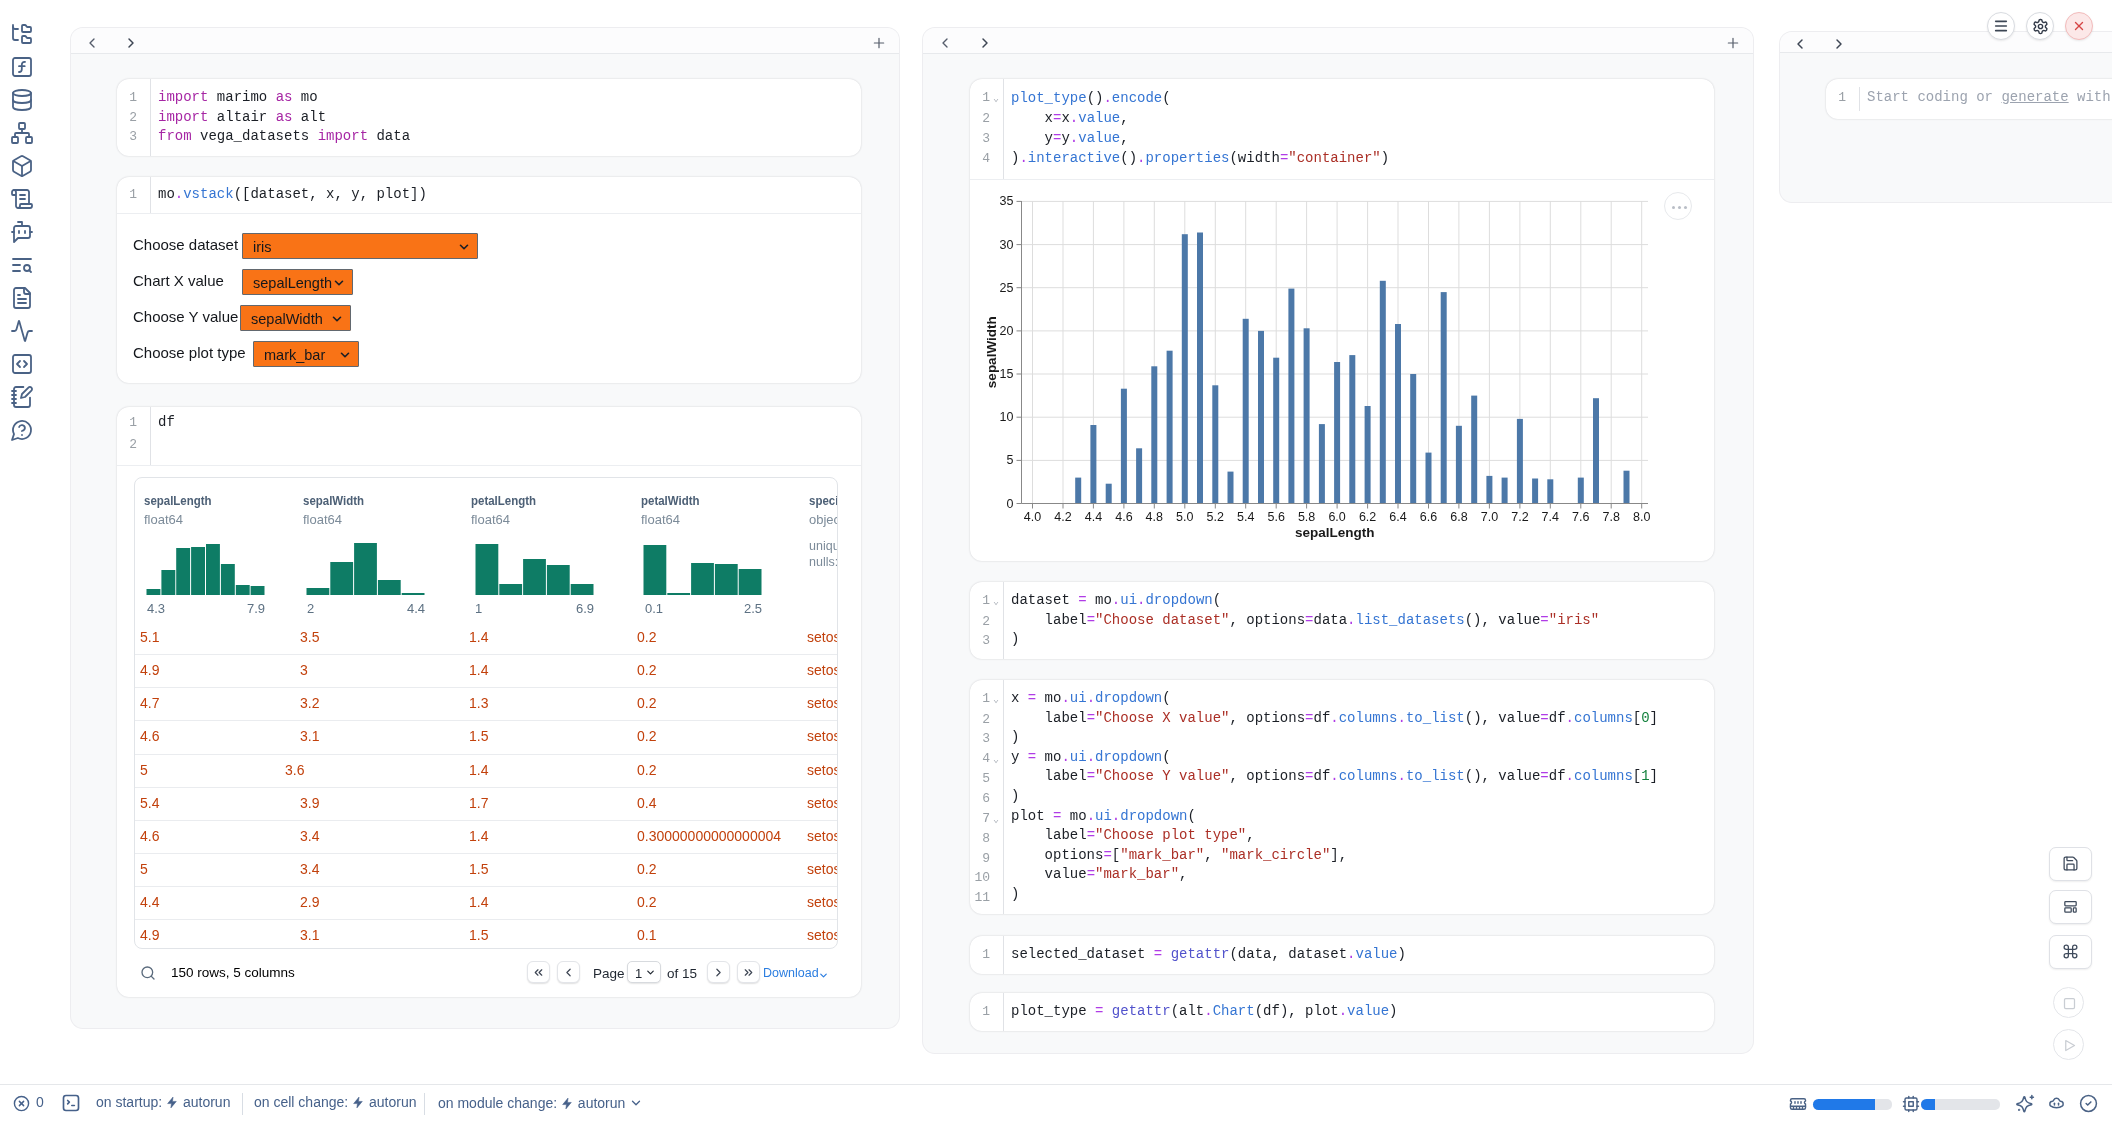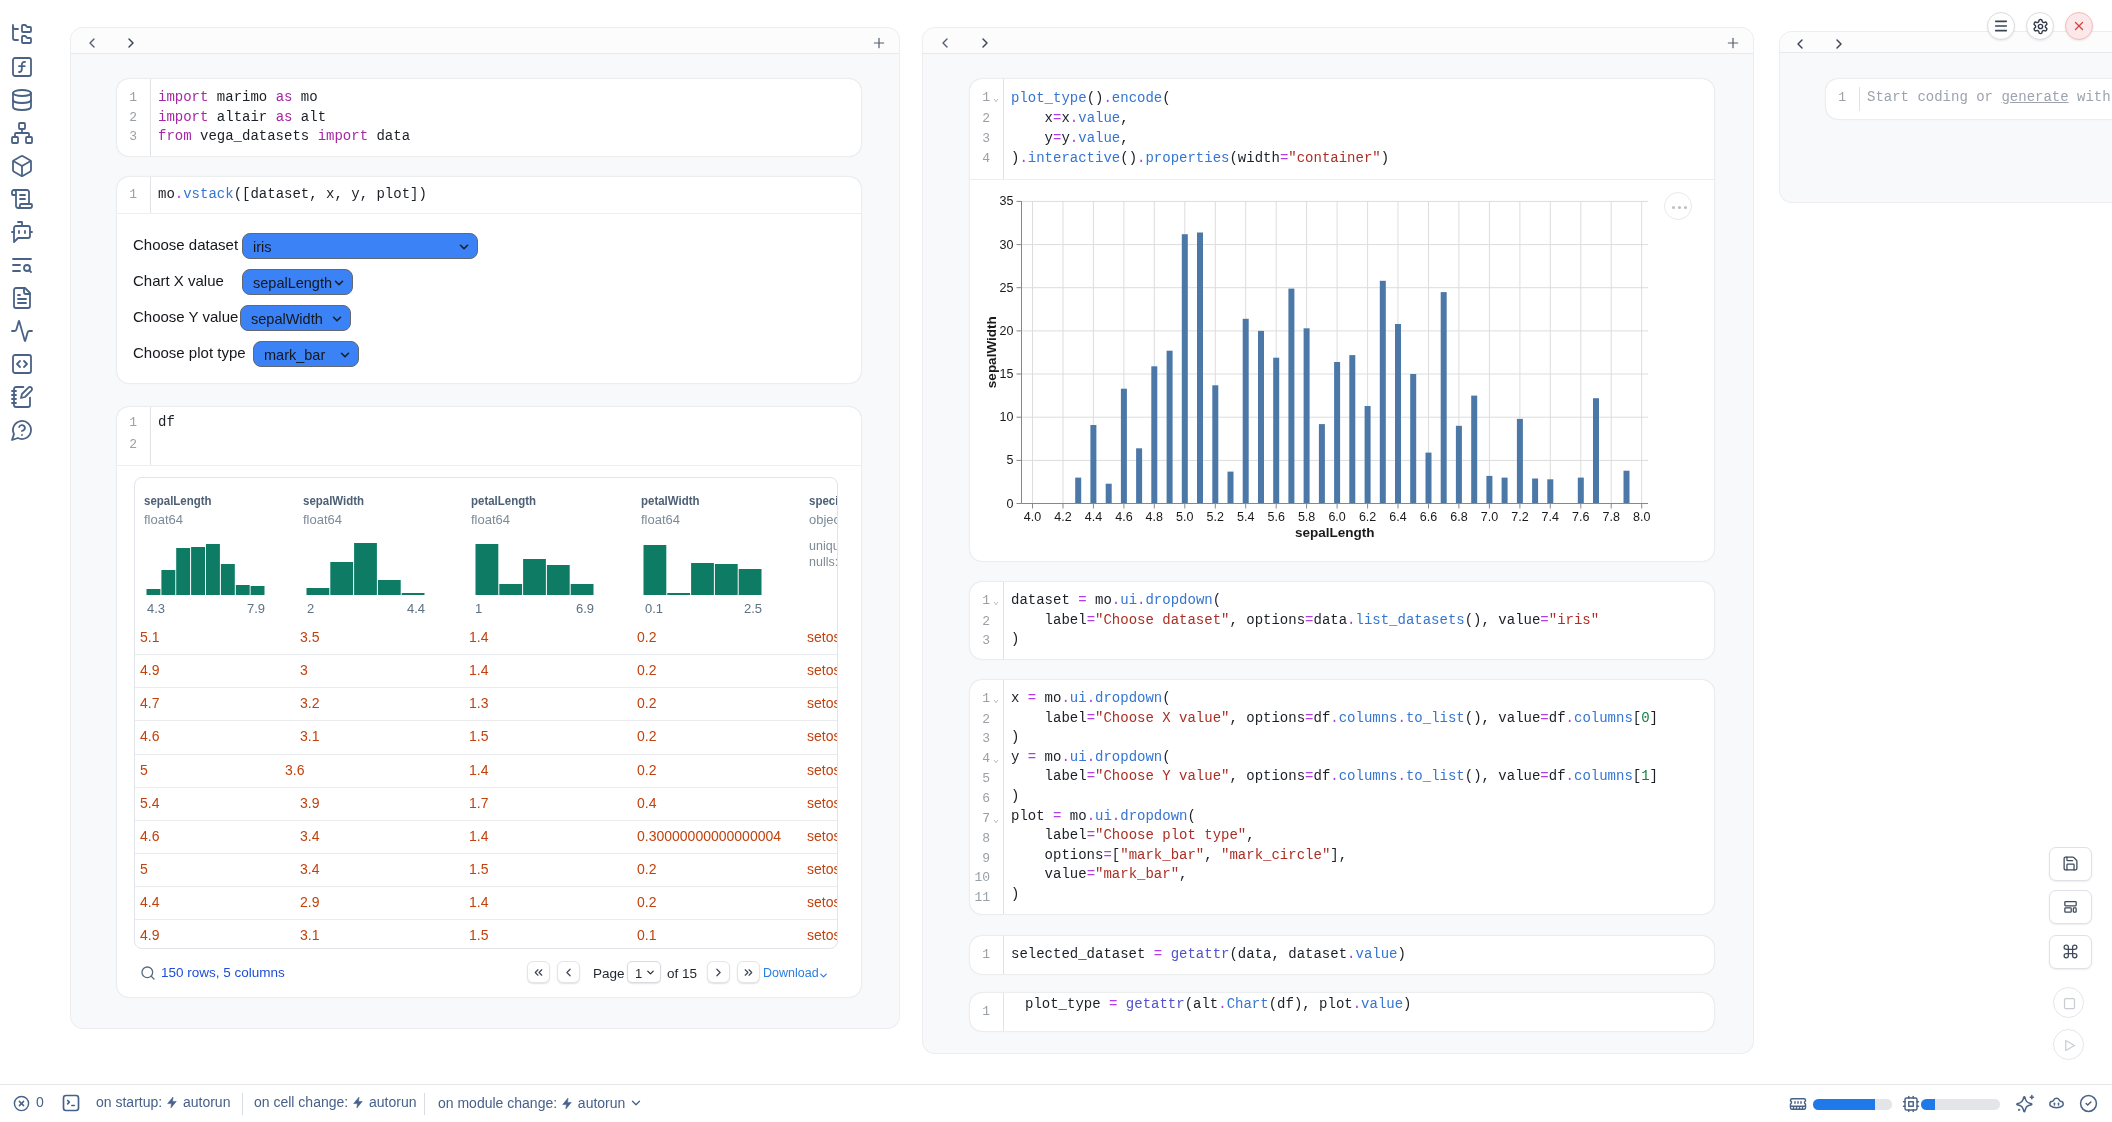--- a/index.html
+++ b/index.html
@@ -7,21 +7,21 @@
 .cell{position:absolute;background:#fff;border-radius:12px;box-shadow:0 0 2px rgba(23,25,35,.2)}
 
 .gut{color:#9aa0a6;font:13px/19.6px "Liberation Mono",monospace;text-align:right;flex:none}
 .gl{position:relative;padding-right:13px}
 .gf .gl{padding-right:1px}
 .gl .fold{display:inline-block;width:12px;color:#a7adb5;font-size:10px;text-align:center}
 .gsep{background:#e0e2e6}
 .code{font:14px/19.6px "Liberation Mono",monospace;color:#1b1f26;white-space:pre;overflow:hidden}
 .divider{position:absolute;left:0;right:0;height:1px;background:#eceef1}
 .ddl{position:absolute;font-size:15px;color:#14171c}
-.dd{position:absolute;height:26px;border:1px solid #62686f;border-radius:8px;background:#3b82f6}
+.dd{position:absolute;height:26px;border:1px solid #62686f;border-radius:1px;background:#f97316}
 .ddv{position:absolute;left:10px;top:4.5px;font-size:14.5px;color:#14171c}
 .tbl{position:absolute;left:17px;top:70px;width:704px;height:472px;border:1px solid #e1e4e8;border-radius:8px;background:#fff;overflow:hidden}
 .th{position:absolute;font-size:13.5px;font-weight:bold;color:#4d6076;transform:scaleX(0.85);transform-origin:0 50%;white-space:nowrap}
 .tt{position:absolute;font-size:13px;color:#7c8b99;white-space:nowrap}
 .tr1{position:absolute;font-size:13px;color:#5d7183}
 .tr2{position:absolute;font-size:13px;color:#5d7183}
 .rowsep{position:absolute;left:0;right:0;height:1px;background:#eaecef}
 .td{position:absolute;font-size:14px;color:#c2410c;white-space:nowrap}
 .chart{position:absolute}
 .circbtn{position:absolute;width:28px;height:28px;border-radius:50%;background:#fff;border:1px solid #d9dce1;box-shadow:0 1px 2px rgba(0,0,0,.08)}
@@ -292,21 +292,21 @@
         <div class="td" style="left:5px;top:449.3px">4.9</div>
         <div class="td" style="left:165px;top:449.3px">3.1</div>
         <div class="td" style="left:334px;top:449.3px">1.5</div>
         <div class="td" style="left:502px;top:449.3px">0.1</div>
         <div class="td" style="left:672px;top:449.3px">setosa</div>
       </div>
 <svg style="position:absolute;left:23px;top:558px" width="16" height="16" viewBox="0 0 24 24" fill="none" stroke="#5a6a7c" stroke-width="2" stroke-linecap="round">
         <circle cx="11" cy="11" r="8"></circle>
         <path d="m21 21-4.3-4.3"></path>
       </svg>
-<div style="position:absolute;left:44px;top:558px;font-size:13.5px;color:#1d4ed8">150 rows, 5 columns</div>
+<div style="position:absolute;left:54px;top:558px;font-size:13.5px;color:#000000">150 rows, 5 columns</div>
 <div class="pagebtn" style="left:410px;top:554px"><svg width="13" height="13" viewBox="0 0 24 24" fill="none" stroke="#3e4654" stroke-width="2.2" stroke-linecap="round" stroke-linejoin="round" style="margin:4px">
           <path d="m11 17-5-5 5-5"></path>
           <path d="m18 17-5-5 5-5"></path>
         </svg></div>
 <div class="pagebtn" style="left:440px;top:554px"><svg width="13" height="13" viewBox="0 0 24 24" fill="none" stroke="#3e4654" stroke-width="2.2" stroke-linecap="round" stroke-linejoin="round" style="margin:4px">
           <path d="m15 18-6-6 6-6"></path>
         </svg></div>
 <div style="position:absolute;left:476px;top:559px;font-size:13.5px;color:#1f2630">Page</div>
 <div style="position:absolute;left:510px;top:554px;width:34px;height:22px;border:1px solid #d7dade;border-radius:5px;background:#fff;box-shadow:0 1px 1.5px rgba(0,0,0,.1)">
   <span style="position:absolute;left:7px;top:3.5px;font-size:13px;color:#1f2630">1</span>
@@ -522,21 +522,21 @@
         <div class="gsep" style="position:absolute;left:33px;top:0;bottom:0;width:1px"></div>
         <div class="code" style="position:absolute;left:41px;top:9px;right:0;"><div class="cl">selected_dataset <span style="color:#b03ce6">=</span> <span style="color:#5152cc">getattr</span>(data, dataset<span style="color:#b03ce6">.</span><span style="color:#3575d3">value</span>)</div></div>
       </div>
     </div>
     <div class="cell" style="left:47px;top:965px;width:744px;">
       <div class="codearea" style="position:relative;height:38px">
         <div class="gut" style="position:absolute;left:0;top:9px;width:33px;">
           <div class="gl">1</div>
         </div>
         <div class="gsep" style="position:absolute;left:33px;top:0;bottom:0;width:1px"></div>
-        <div class="code" style="position:absolute;left:41px;top:2px;right:0;margin-left:14px;"><div class="cl">plot_type <span style="color:#b03ce6">=</span> <span style="color:#5152cc">getattr</span>(alt<span style="color:#b03ce6">.</span><span style="color:#3575d3">Chart</span>(df), plot<span style="color:#b03ce6">.</span><span style="color:#3575d3">value</span>)</div></div>
+        <div class="code" style="position:absolute;left:41px;top:9px;right:0;"><div class="cl">plot_type <span style="color:#b03ce6">=</span> <span style="color:#5152cc">getattr</span>(alt<span style="color:#b03ce6">.</span><span style="color:#3575d3">Chart</span>(df), plot<span style="color:#b03ce6">.</span><span style="color:#3575d3">value</span>)</div></div>
       </div>
     </div>
   </div>
 <div class="panel" style="left:1780px;top:32px;width:352px;height:170px;border-radius:12px 0 0 12px">
     <div class="phead" style="height:21px"></div>
     <svg style="position:absolute;left:12px;top:4px" width="16" height="16" viewBox="0 0 24 24" fill="none" stroke="#3e4654" stroke-width="2.2" stroke-linecap="round" stroke-linejoin="round">
       <path d="m15 18-6-6 6-6"></path>
     </svg>
     <svg style="position:absolute;left:51px;top:4px" width="16" height="16" viewBox="0 0 24 24" fill="none" stroke="#3e4654" stroke-width="2.2" stroke-linecap="round" stroke-linejoin="round">
       <path d="m9 18 6-6-6-6"></path>

